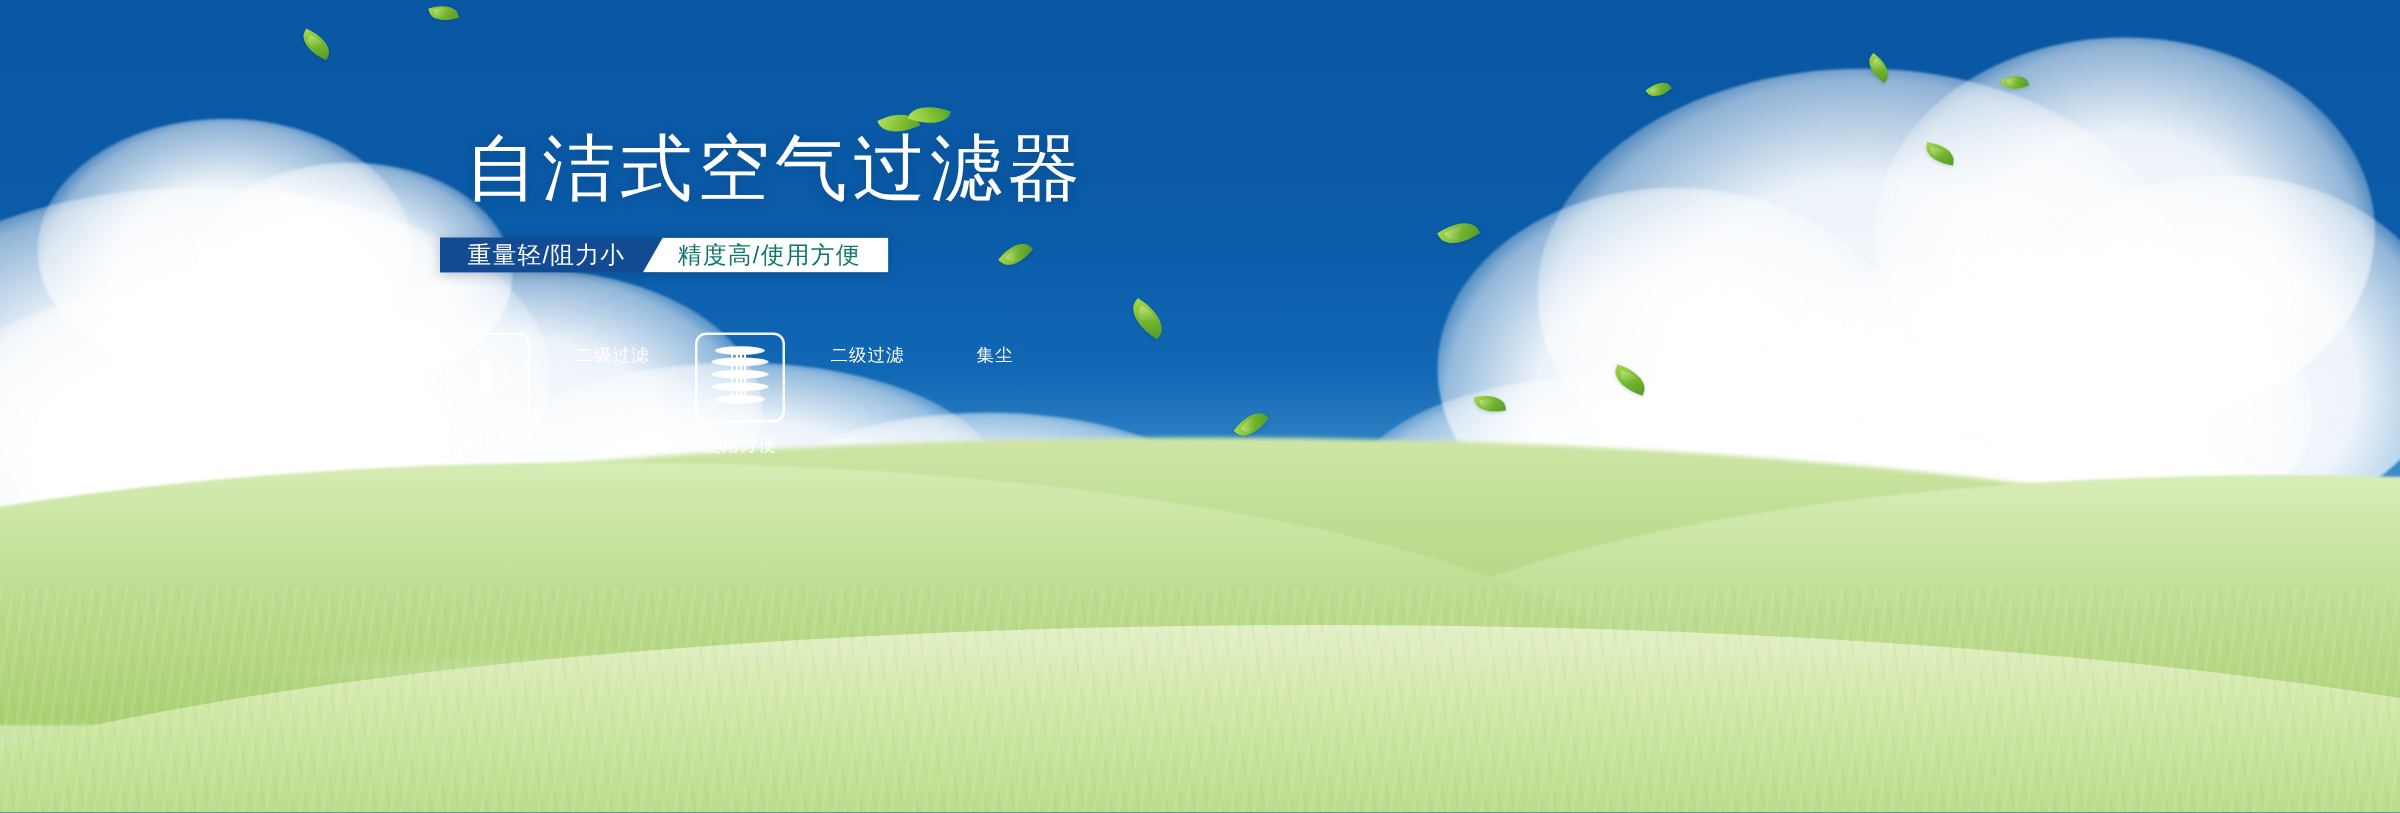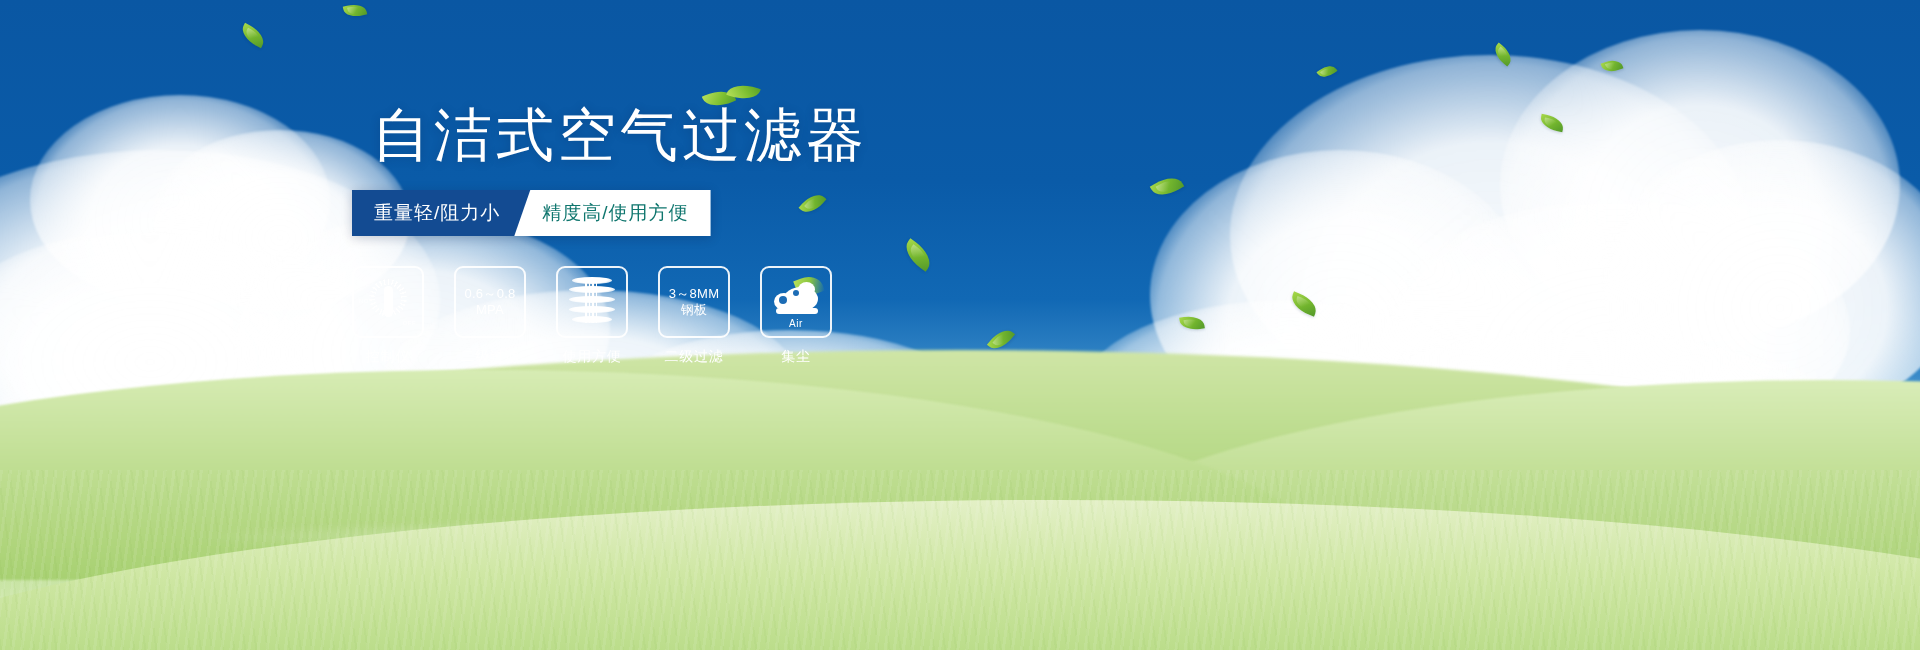--- a/index.html
+++ b/index.html
@@ -147,21 +147,21 @@
     position:absolute;
     background:linear-gradient(140deg,#b6e05a 0%,#7cbe30 60%,#59a12b 100%);
     border-radius:0 90% 0 90%;
   }
   .sprig .lf1 { left:2px;  top:8px;  width:30px; height:17px; transform:rotate(-24deg); }
   .sprig .lf2 { left:26px; top:2px;  width:31px; height:16px; transform:rotate(18deg) scaleY(-1); }
 
   
   .badges {
     position:absolute; left:352px; top:190px;
-    display:flex; align-items:stretch; height:46px;
+    display:flex; align-items:stretch; height:28px;
     z-index:40;
     box-shadow:0 2px 10px rgba(0,25,60,.22);
   }
   .badge {
     display:flex; align-items:center; justify-content:center;
     font-size:19px; letter-spacing:1px; padding:0 22px;
     white-space:nowrap;
   }
   .badge-a {
     background:#134b92; color:#ffffff;
@@ -319,63 +319,39 @@
           <div class="ring"></div>
           <div class="knob"></div>
           <div class="no">NO</div>
           <div class="off">OFF</div>
         </div>
       </div>
       <div class="flabel">控制仪</div>
     </div>
 
     <div class="feature">
-      <div class="fbox">
-        <div class="ftext" style="text-align:center">
-          <div>0.6～0.8</div>
-          <div>MPA</div>
-        </div>
-      </div>
       <div class="flabel">二级过滤</div>
     </div>
 
     <div class="feature">
       <div class="fbox">
         <div class="fil">
           <div class="core"></div>
           <div class="disc d0"></div>
           <div class="disc d1"></div>
           <div class="disc d2"></div>
           <div class="disc d3"></div>
           <div class="disc d4"></div>
         </div>
       </div>
       <div class="flabel">使用方便</div>
     </div>
 
     <div class="feature">
-      <div class="fbox">
-        <div class="ftext" style="text-align:center">
-          <div>3～8MM</div>
-          <div>钢板</div>
-        </div>
-      </div>
       <div class="flabel">二级过滤</div>
     </div>
 
     <div class="feature">
-      <div class="fbox">
-        <div class="airwrap">
-          <div class="ray"></div>
-          <div class="puff p3"></div>
-          <div class="puff p1"></div>
-          <div class="puff p2"></div>
-          <div class="bar"></div>
-          <div class="hole h1"></div>
-          <div class="hole h2"></div>
-          <div class="airtxt">Air</div>
-        </div>
-      </div>
       <div class="flabel">集尘</div>
     </div>
 
   </div>
 </div>
 
 </body></html>

